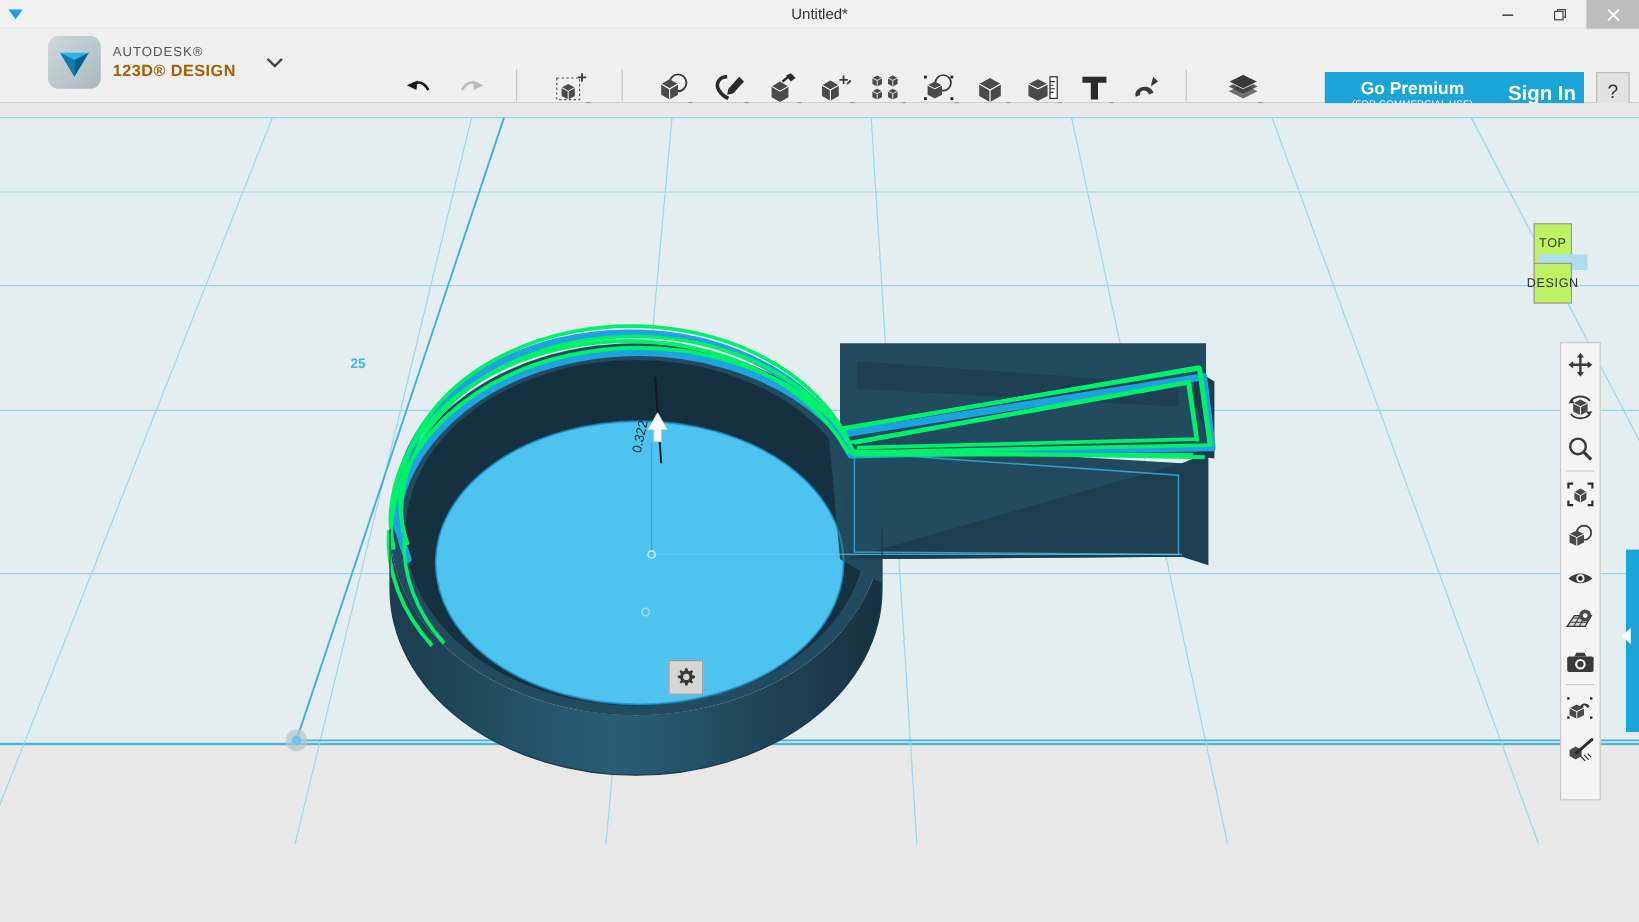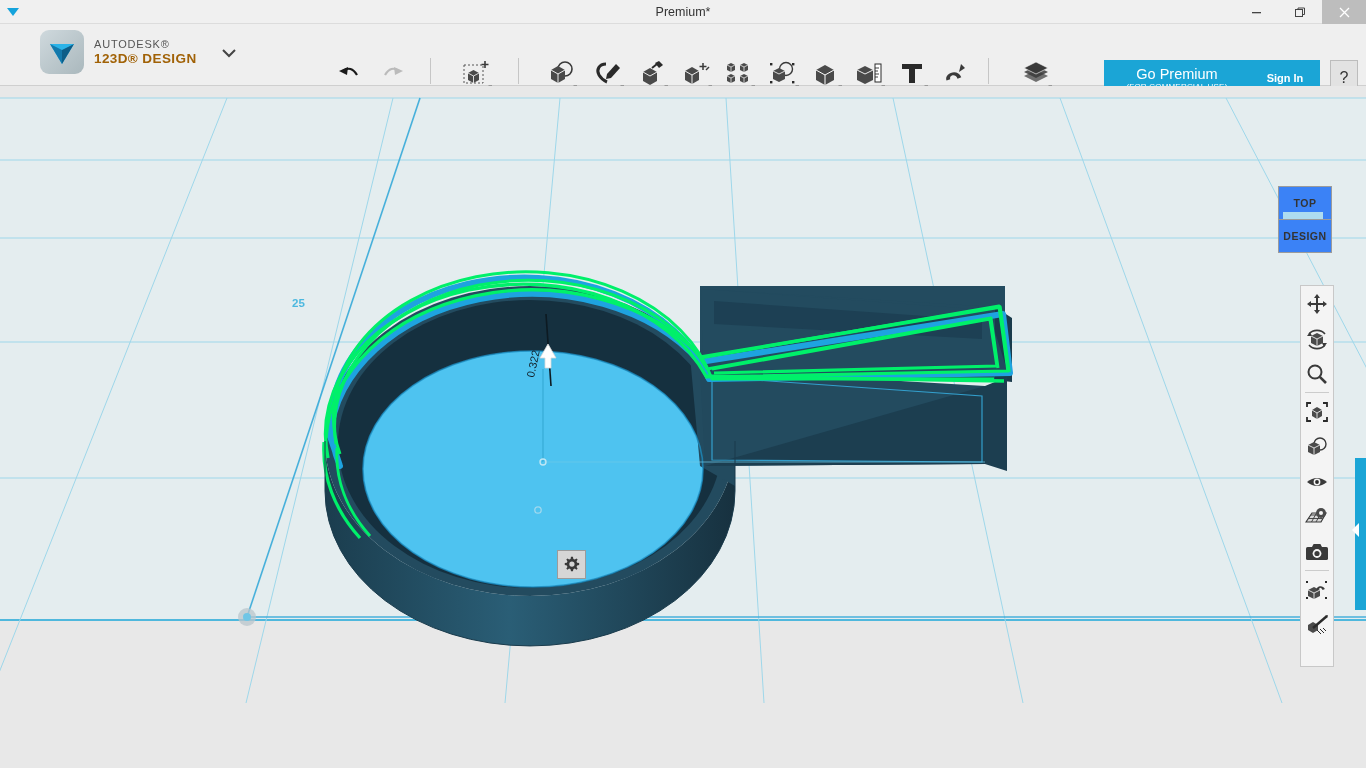--- a/index.html
+++ b/index.html
@@ -56,44 +56,44 @@
   .tbtn .carat {
     position:absolute; right:4px; bottom:1px; width:0;height:0;
     border-left:4px solid transparent; border-top:4px solid #999;
   }
 
   .hdr-btn {
     position:absolute; background:#1ba5d6; color:#fff; border:none;
     font-family:"Liberation Sans",sans-serif; cursor:default; text-align:center;
   }
   #go-premium { left:1104px; top:36px; width:146px; height:35px; }
-  #go-premium .l1 { font-size:14.5px; font-weight:normal; line-height:16px; margin-top:3px; }
+  #go-premium .l1 { font-size:14.5px; font-weight:bold; line-height:16px; margin-top:3px; }
   #go-premium .l2 { font-size:8px; line-height:10px; letter-spacing:.2px; }
-  #sign-in { left:1250px; top:36px; width:70px; height:35px; font-size:11px; font-weight:bold; }
+  #sign-in { left:1250px; top:36px; width:70px; height:35px; font-size:17px; font-weight:bold; }
   #help-btn {
     left:1330px; top:36px; width:28px; height:35px; background:#e2e2e2;
     border:1px solid #bcbcbc; color:#333; font-size:16px;
   }
 
   
   .viewport {
     position:absolute; left:0; top:86px; width:1366px; height:682px;
     background:#e9e9e9; overflow:hidden;
   }
   .vp-svg { position:absolute; left:0; top:0; }
 
   
   .viewcube {
     position:absolute; left:1274px; top:100px; width:62px; height:68px;
   }
   .vc-face {
-    position:absolute; left:4px; width:54px; height:34px;
-    background:#3b82f6; border:1px solid #9b9b9b;
+    position:absolute; left:4px; width:32px; height:34px;
+    background:#bef264; border:1px solid #9b9b9b;
     display:flex; align-items:center; justify-content:center;
-    font-size:10.5px; font-weight:bold; color:#333; letter-spacing:.5px;
+    font-size:10.5px; font-weight:normal; color:#333; letter-spacing:.5px;
   }
   .vc-top { top:0; }
   .vc-front { top:33px; }
   .vc-band {
     position:absolute; left:9px; top:26px; width:40px; height:13px;
     background:#aedcf0;
   }
 
   
   .vtoolbar {
@@ -126,21 +126,21 @@
 </style>
 </head>
 <body>
 
 <div id="app">
 
   <div class="titlebar">
     <svg class="title-logo" viewBox="0 0 18 18">
       <path d="M3 5 L15 5 L9 13 Z" fill="#14a3dc"></path>
     </svg>
-    <div class="title-text">Premium*</div>
+    <div class="title-text">Untitled*</div>
     <div class="win-btns">
       <div class="win-btn">
         <svg width="11" height="11" viewBox="0 0 11 11">
             <rect x="1" y="5" width="9" height="1.3" fill="#444"></rect>
           </svg>
       </div>
       <div class="win-btn">
         <svg width="11" height="11" viewBox="0 0 11 11">
           <rect x="0.5" y="2.5" width="7" height="7" fill="none" stroke="#444" stroke-width="1"></rect>
           <path d="M3 2.5 V1 H9.5 V7.5 H8" fill="none" stroke="#444" stroke-width="1"></path>

